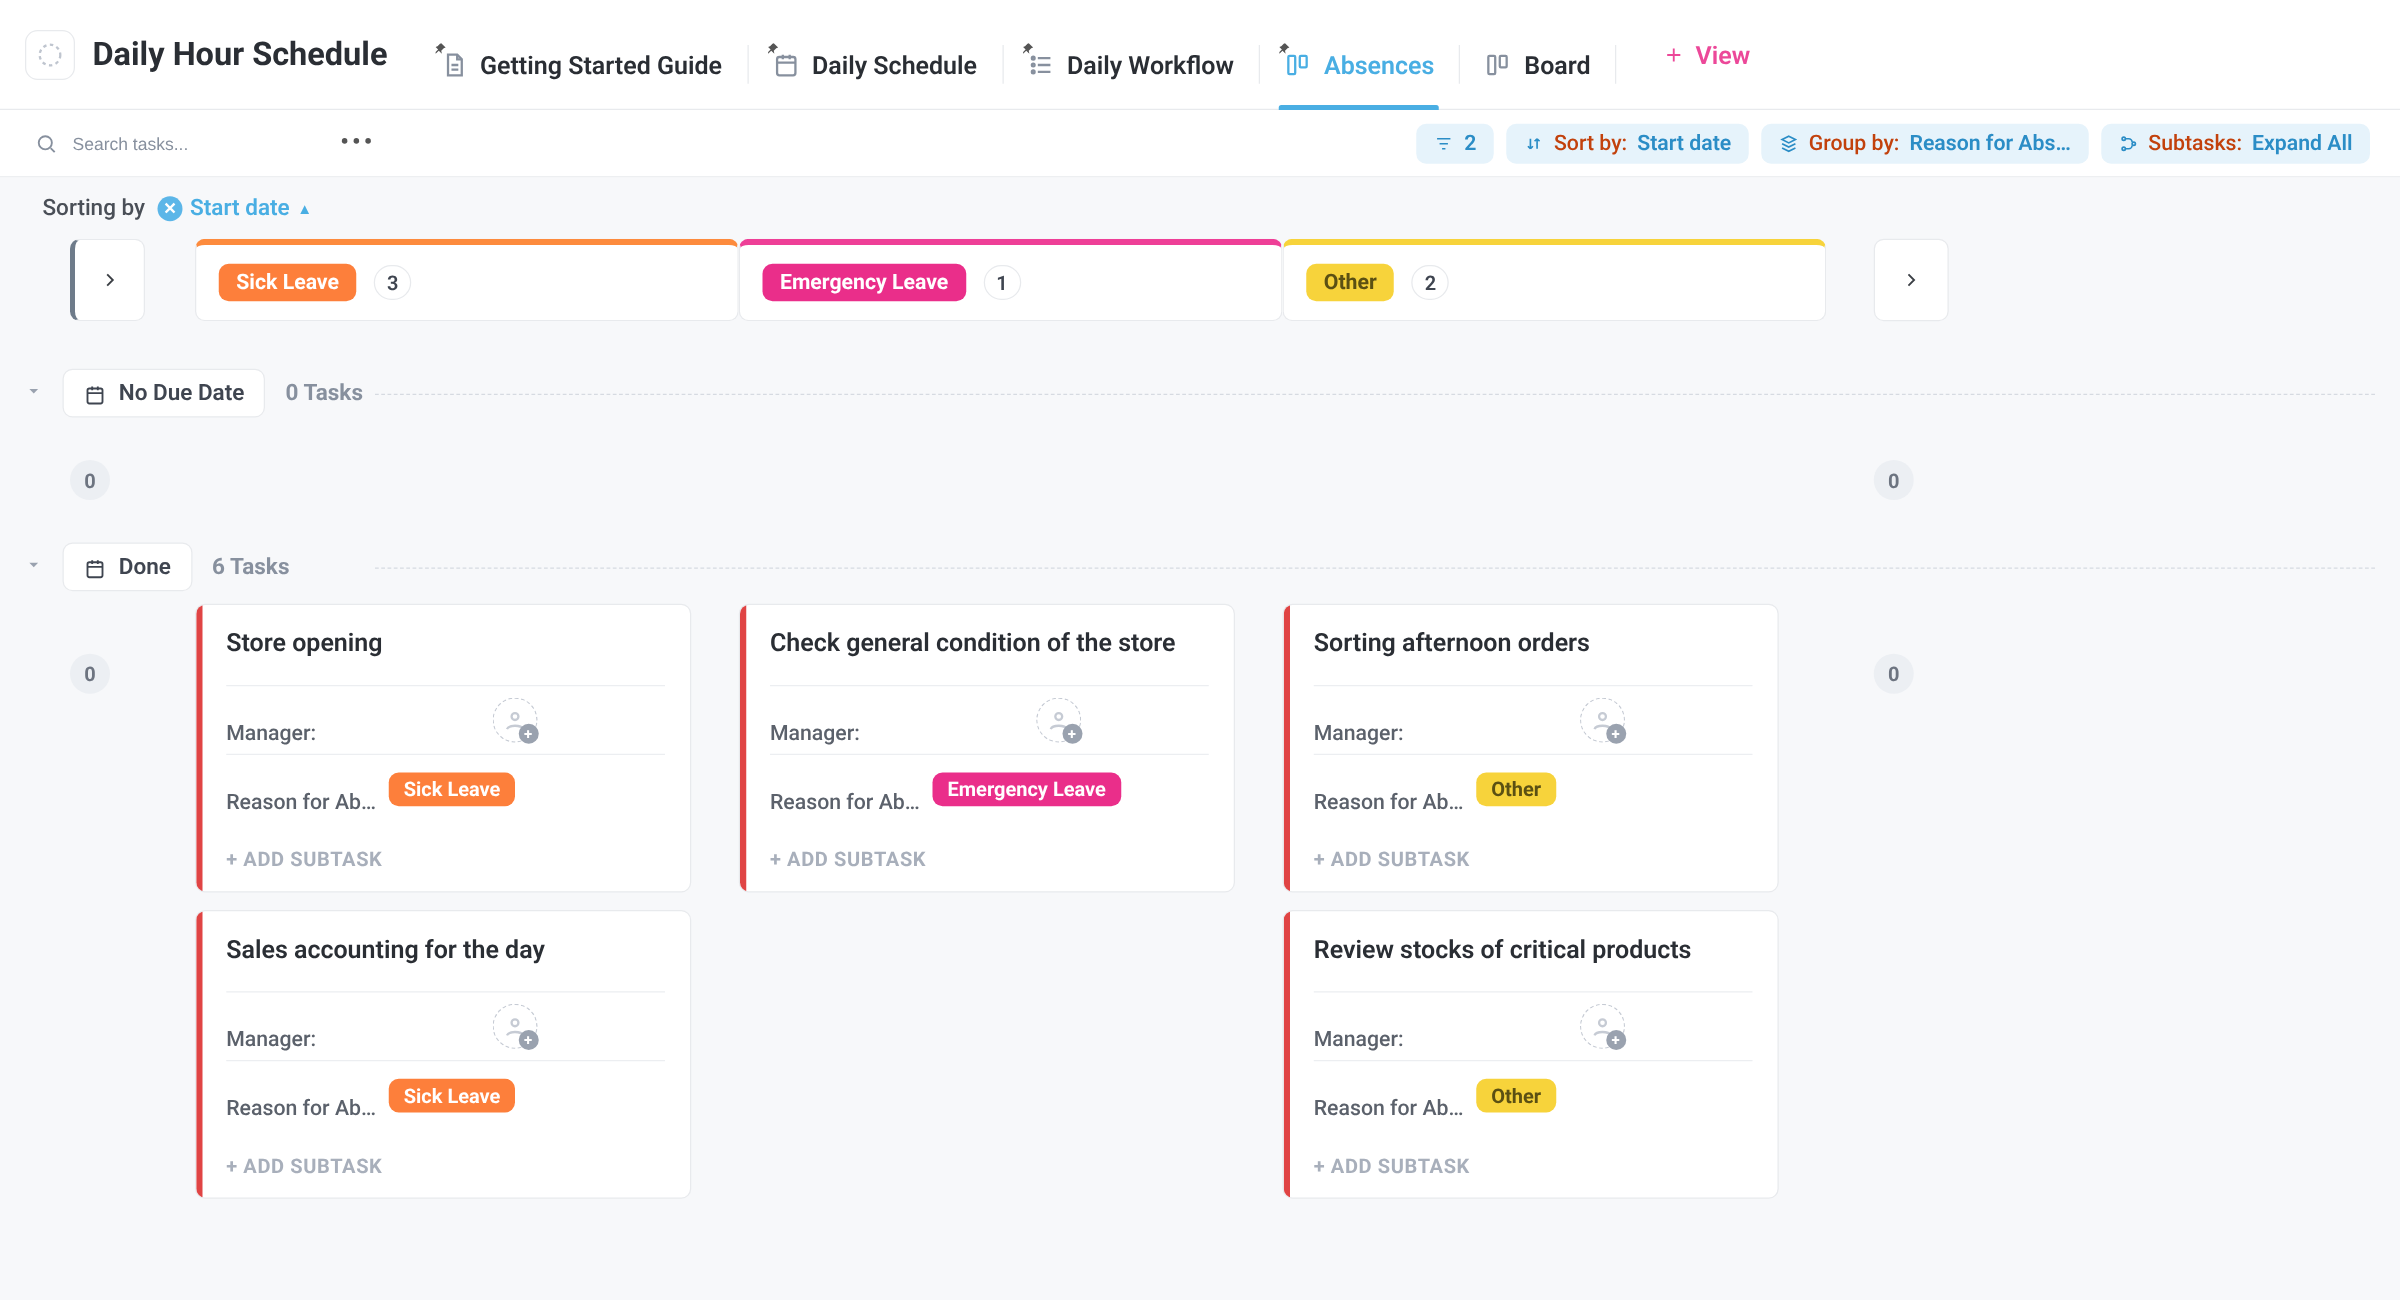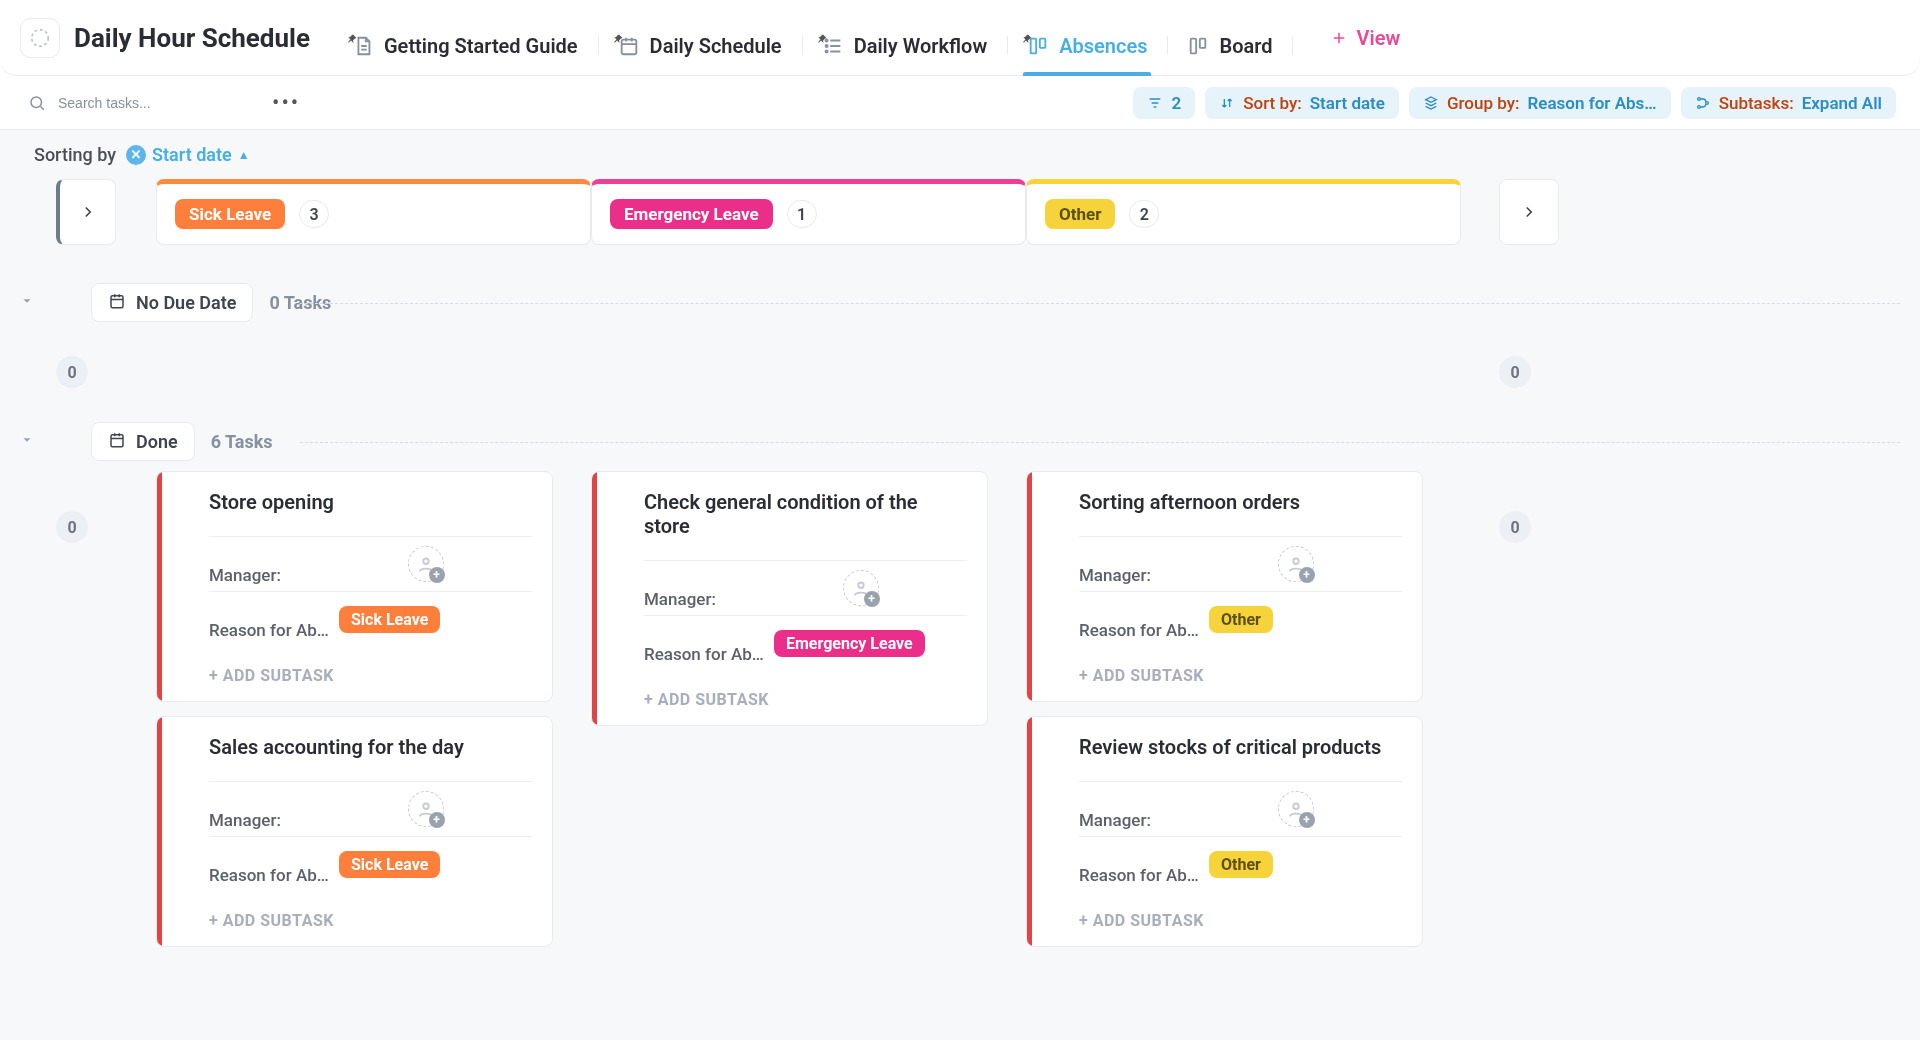--- a/index.html
+++ b/index.html
@@ -19,21 +19,21 @@
     --pink-head:#ee3f97;
     --yellow:#f7d33b;
     --yellow-text:#5b5013;
     --red:#e04444;
   }
   *{box-sizing:border-box;}
   html,body{margin:0;padding:0;font-family:-apple-system,BlinkMacSystemFont,"Segoe UI",Roboto,Helvetica,Arial,sans-serif;color:var(--text);background:var(--bg);}
   body{width:1920px;}
 
   
-  .topbar{display:flex;align-items:center;gap:4px;height:76px;padding:0 8px 0 20px;border-bottom:1px solid var(--border);border-radius:17px;}
+  .topbar{display:flex;align-items:center;gap:4px;height:88px;padding:0 8px 0 20px;border-bottom:1px solid var(--border);}
   .app-ico{width:40px;height:40px;border-radius:10px;border:1px solid var(--border);display:flex;align-items:center;justify-content:center;color:#bfc5cf;margin-right:10px;flex-shrink:0;}
   .app-title{font-size:26px;font-weight:700;margin-right:18px;white-space:nowrap;}
   .tabs{display:flex;align-items:stretch;height:100%;}
   .tab{position:relative;display:flex;align-items:center;gap:10px;padding:0 20px;font-size:20px;font-weight:600;color:var(--text);cursor:pointer;white-space:nowrap;margin-top:16px;}
   .tab + .tab::before{content:"";position:absolute;left:0;top:20px;bottom:20px;width:1px;background:var(--border);}
   .tab.active{color:var(--blue);}
   .tab.active::after{content:"";position:absolute;left:16px;right:16px;bottom:-1px;height:4px;background:var(--blue);border-radius:2px 2px 0 0;}
   .tab svg{color:#87909e;flex-shrink:0;}
   .tab.active svg{color:var(--blue);}
   .tab .pin{position:absolute;top:10px;left:14px;}
@@ -75,38 +75,38 @@
   .badge.pink{background:var(--pink);}
   .badge.yellow{background:var(--yellow);color:var(--yellow-text);}
   .count-pill{display:inline-flex;align-items:center;justify-content:center;min-width:30px;height:28px;padding:0 8px;border:1px solid var(--border);border-radius:14px;font-weight:600;font-size:16px;color:#3f4550;background:#fff;}
   .col + .col{margin-left:0;}
   .col-space{flex:0 0 38px;}
 
   
   .group-row{display:flex;align-items:center;padding:10px 0 10px 20px;gap:16px;position:relative;}
   .group-row::after{content:"";position:absolute;left:300px;right:20px;top:50%;border-top:1px dashed #d6dae1;}
   .caret{color:#9aa2af;cursor:pointer;}
-  .group-chip{display:flex;align-items:flex-start;gap:10px;background:#fff;border:1px solid var(--border);border-radius:8px;padding:8px 16px;font-size:18px;font-weight:600;color:#3f4550;margin-left:41px;}
+  .group-chip{display:flex;align-items:flex-end;gap:10px;background:#fff;border:1px solid var(--border);border-radius:8px;padding:8px 16px;font-size:18px;font-weight:600;color:#3f4550;}
   .group-tasks{font-size:18px;color:var(--muted);font-weight:700;}
 
   
   .zero-row{display:flex;align-items:flex-start;}
   .zero-cell{flex:0 0 62px;display:flex;justify-content:flex-start;padding:24px 0 24px 0;}
   .zero-pill{display:inline-flex;align-items:center;justify-content:center;min-width:32px;height:32px;padding:0 8px;border-radius:16px;background:#eceff3;color:#6d7480;font-weight:700;font-size:16px;}
   .zero-spacer{flex:0 0 56px;}
 
   
   .cards-row{display:flex;align-items:flex-start;}
   .cards-gutter{flex:0 0 56px;}
   .cards-zero-col{flex:0 0 62px;display:flex;justify-content:flex-start;padding-top:40px;}
   .cards-col{flex:0 0 435px;display:flex;flex-direction:column;gap:14px;padding-right:38px;}
   .cards-col:last-of-type{padding-right:0;}
   .cards-lane-space{flex:0 0 38px;}
 
-  .card{position:relative;background:#fff;border:1px solid var(--border);border-radius:8px;overflow:hidden;padding-left:28px;}
+  .card{position:relative;background:#fff;border:1px solid var(--border);border-radius:8px;overflow:hidden;}
   .card::before{content:"";position:absolute;left:0;top:0;bottom:0;width:5px;background:var(--red);}
   .card-body{padding:18px 20px 8px 24px;}
   .card-title{font-size:20px;font-weight:600;margin-bottom:22px;}
   .card-field{display:flex;align-items:center;justify-content:flex-start;gap:10px;padding:6px 0;border-top:1px solid var(--border2);}
   .card-field:first-of-type{border-top:none;}
   .field-label{font-size:17px;color:#5b616b;font-weight:500;min-width:100px;margin-top:22px;}
   .field-label.trunc{max-width:120px;white-space:nowrap;overflow:hidden;text-overflow:ellipsis;}
   .assignee{width:36px;height:36px;border-radius:50%;border:1px dashed #c6cbd4;position:relative;margin-left:auto;margin-right:auto;}
   .assignee svg{position:absolute;inset:6px;color:#c6cbd4;}
   .assignee .plus{position:absolute;right:-2px;bottom:-2px;width:16px;height:16px;border-radius:50%;background:#9aa2af;color:#fff;font-size:12px;display:flex;align-items:center;justify-content:center;font-weight:700;}

